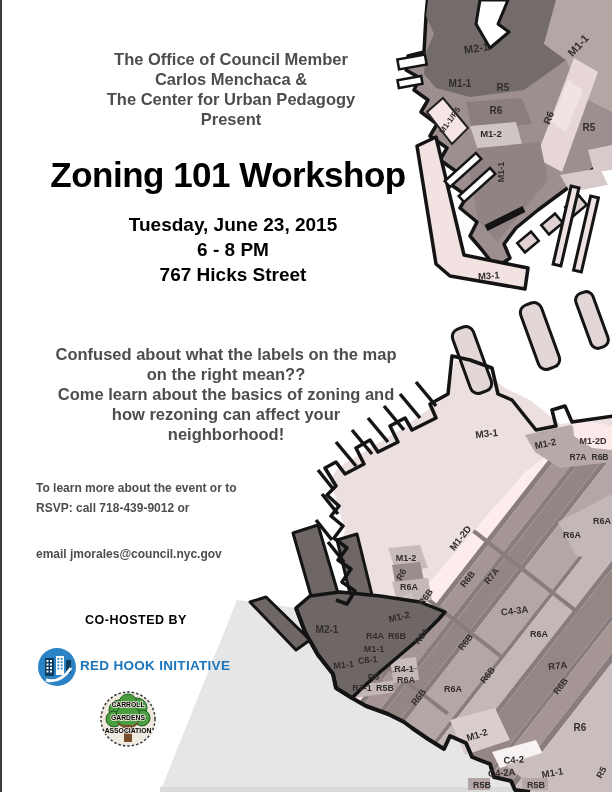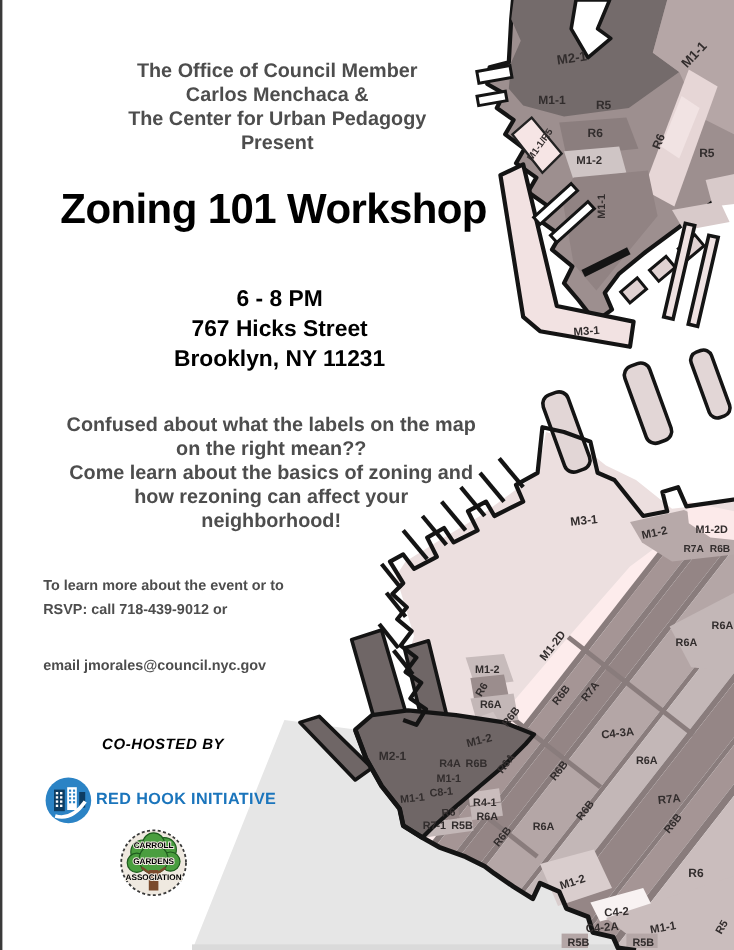--- a/index.html
+++ b/index.html
@@ -6,21 +6,21 @@
   .page{position:relative;width:612px;height:792px;background:#fff;overflow:hidden;
         font-family:"Liberation Sans",sans-serif;}
   .edge{position:absolute;left:0;top:0;width:2px;height:792px;background:#3a3a3a;}
   .ln{position:absolute;white-space:nowrap;font-weight:bold;}
   .ctr{transform:translateX(-50%);}
   .presenter{color:#4d4d4d;font-size:16.5px;}
   .title{color:#000;font-size:35px;letter-spacing:-0.5px;text-align:right;}
   .event{color:#000;font-size:19px;}
   .pitch{color:#4d4d4d;font-size:16.5px;text-align:right;}
   .contact{color:#4d4d4d;font-size:12px;}
-  .cohost{color:#000;font-size:12.5px;letter-spacing:.5px;font-style:italic;}
+  .cohost{color:#000;font-size:12.5px;letter-spacing:.5px;}
   .rhi-text{color:#1b75bc;font-size:13.5px;letter-spacing:.3px;text-align:center;}
   .mapsvg{position:absolute;left:0;top:0;}
   .zlabel{font-family:"Liberation Sans",sans-serif;font-weight:bold;fill:#322d2d;text-anchor:middle;}
   .cga-txt{font-family:"Liberation Sans",sans-serif;font-weight:bold;font-size:6.8px;fill:#000;
            text-anchor:middle;paint-order:stroke;stroke:#efe9e0;stroke-width:1.6px;}
 </style>
 </head>
 <body>
 
 <div class="page">
@@ -242,23 +242,23 @@
 
   <div class="edge"></div>
 
   <div class="ln ctr presenter" style="left:231px;top:50px">The Office of Council Member</div>
   <div class="ln ctr presenter" style="left:231px;top:70px">Carlos Menchaca &amp;</div>
   <div class="ln ctr presenter" style="left:231px;top:90px">The Center for Urban Pedagogy</div>
   <div class="ln ctr presenter" style="left:231px;top:110px">Present</div>
 
   <div class="ln ctr title" style="left:228px;top:155px">Zoning 101 Workshop</div>
 
+  <div class="ln ctr event" style="left:233px;top:214px">Tuesday, June 23, 2015</div>
   <div class="ln ctr event" style="left:233px;top:239px">6 - 8 PM</div>
   <div class="ln ctr event" style="left:233px;top:264px">767 Hicks Street</div>
-  <div class="ln ctr event" style="left:233px;top:289px">Brooklyn, NY 11231</div>
 
   <div class="ln ctr pitch" style="left:226px;top:345px">Confused about what the labels on the map</div>
   <div class="ln ctr pitch" style="left:226px;top:365px">on the right mean??</div>
   <div class="ln ctr pitch" style="left:226px;top:385px">Come learn about the basics of zoning and</div>
   <div class="ln ctr pitch" style="left:226px;top:405px">how rezoning can affect your</div>
   <div class="ln ctr pitch" style="left:226px;top:425px">neighborhood!</div>
 
   <div class="ln contact" style="left:36px;top:481px">To learn more about the event or to</div>
   <div class="ln contact" style="left:36px;top:501px">RSVP: call 718-439-9012 or</div>
   <div class="ln contact" style="left:36px;top:547px">email jmorales@council.nyc.gov</div>

